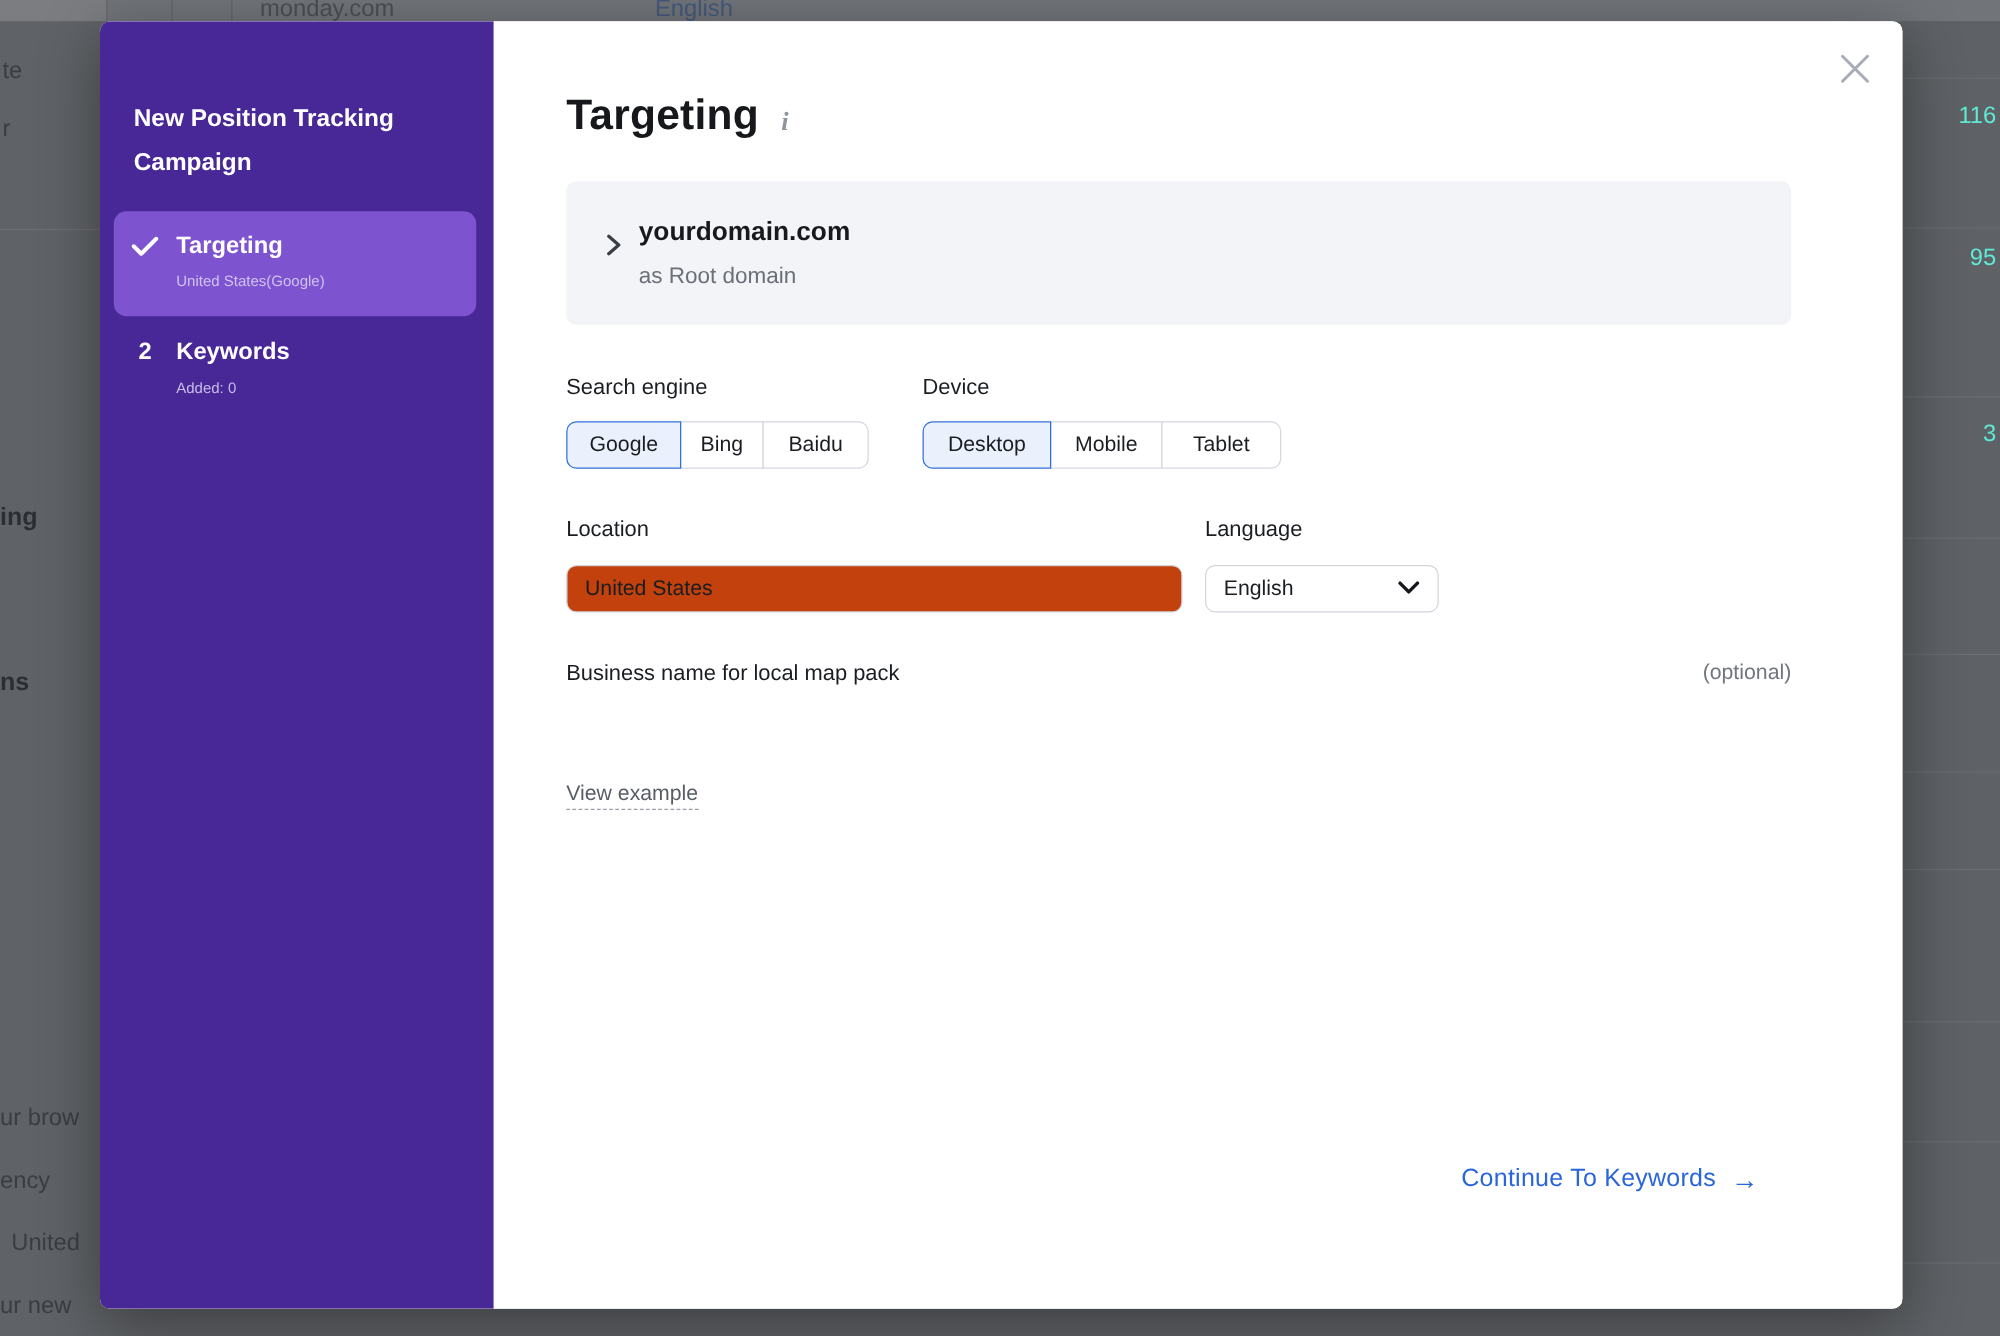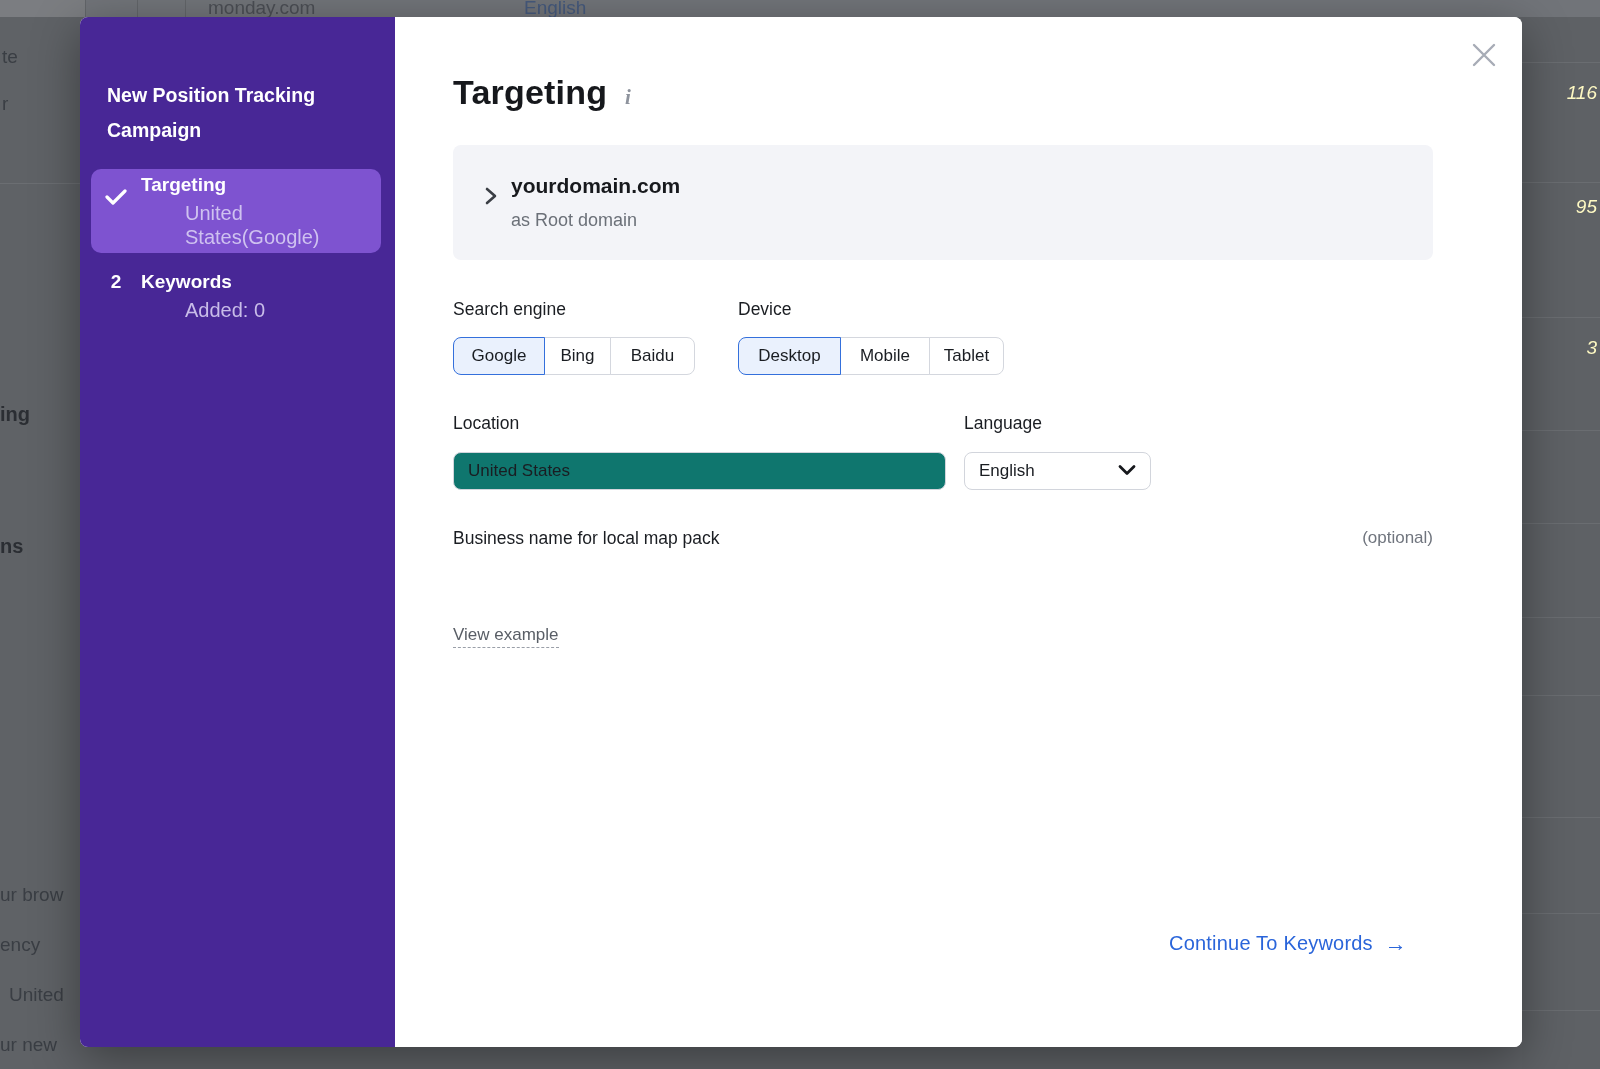--- a/index.html
+++ b/index.html
@@ -11,35 +11,35 @@
   .bd-topbar { position:absolute; left:0; top:0; width:1600px; height:17px; background:#717479; overflow:hidden; }
   .bd-topbar-left { position:absolute; left:0; top:0; width:86px; height:17px; background:#7b7d81; border-right:1px solid #626569;}
   .bd-vline { position:absolute; top:0; width:1px; height:17px; background:#626569; }
   .bd-top-text { position:absolute; top:-3px; font-size:19px; color:#4b4e54; }
   .bd-top-text.blue { color:#45597c; }
   .bd-frag { position:absolute; font-size:19px; color:#3a3e44; white-space:nowrap; }
   .bd-frag.bold { font-weight:700; font-size:20px; color:#2b2e33; }
   .bd-hline-left { position:absolute; left:0; top:183px; width:80px; height:1px; background:#6b6e72; }
   .bd-right { position:absolute; left:1522px; top:17px; width:78px; height:1052px; background:#5e6165; }
   .bd-row-line { position:absolute; left:0; width:78px; height:1px; background:#6a6d71; }
-  .bd-num { position:absolute; right:3px; font-size:19px; color:#fef9c3;font-style:italic; }
+  .bd-num { position:absolute; right:3px; font-size:19px; color:#5eead4; }
 
   
   .modal { position:absolute; left:80px; top:17px; width:1442px; height:1030px;
     background:#ffffff; border-radius:8px; display:flex;
     box-shadow:0 12px 48px rgba(0,0,0,.38); overflow:hidden; }
 
   
   .sidebar { width:315px; background:#482796; flex:none; color:#fff; }
   .sb-title { margin:61px 20px 0 27px; font-size:19.5px; font-weight:700; line-height:35px; }
   .sb-step-active { margin:21px 14px 0 11px; height:84px; background:#7e53d0; border-radius:10px;
     display:grid; grid-template-columns:50px 1fr; align-items:center; }
   .sb-check { justify-self:center; margin-top:-24px; }
   .sb-step-label { font-size:19px; font-weight:700; line-height:24px; }
-  .sb-step-sub { font-size:20px; color:#cfc2f0; line-height:24px; margin-top:4px;margin-left:44px; }
+  .sb-step-sub { font-size:12px; color:#cfc2f0; line-height:24px; margin-top:4px; }
   .sb-step2 { margin:17px 14px 0 11px; display:grid; grid-template-columns:50px 1fr; }
   .sb-step2-num { justify-self:center; font-size:19px; font-weight:700; line-height:24px; }
   .sb-step2 .sb-step-sub { color:#c8bce8; }
 
   
   .content { position:relative; flex:1; background:#fff; }
   .close-btn { position:absolute; top:22px; right:22px; width:32px; height:32px; cursor:pointer;
     display:flex; align-items:center; justify-content:center; }
   .page-title { position:absolute; left:58px; top:56px; font-size:34px; font-weight:700; color:#16181c; letter-spacing:.2px;}
   .info-i { position:absolute; left:230px; top:68px; font-size:21px; color:#8e939d; font-family:"Liberation Serif", serif; font-style:italic; font-weight:700;}
@@ -53,21 +53,21 @@
   .field-label { position:absolute; font-size:17.5px; color:#1a1d22; }
 
   .seg-group { position:absolute; top:320px; display:flex; height:38px; }
   .seg { display:flex; align-items:center; justify-content:center; font-size:17px; color:#1a1d22;
     background:#fff; border:1px solid #d4d7de; margin-left:-1px; cursor:pointer; position:relative; }
   .seg:first-child { margin-left:0; }
   .seg.last { border-radius:0 8px 8px 0; }
   .seg.selected { background:#eaf1fd; border:1.5px solid #3470dc; border-radius:8px 0 0 8px; z-index:1; }
 
   .text-input { position:absolute; height:38px; border:1px solid #d2d5dc; border-radius:8px;
-    font-family:"Liberation Sans", sans-serif; font-size:17px; color:#1a1d22; padding:0 14px; outline:none; background:#0f766e;}
+    font-family:"Liberation Sans", sans-serif; font-size:17px; color:#1a1d22; padding:0 14px; outline:none; background:#c2410c;}
   .text-input::placeholder { color:#989da8; }
 
   .select-box { position:absolute; left:569px; top:435px; width:187px; height:38px; border:1px solid #d2d5dc;
     border-radius:8px; display:flex; align-items:center; padding:0 14px; font-size:17px; color:#1a1d22; cursor:pointer; background:#fff;}
   .select-box .chev { margin-left:auto; }
 
   .optional-note { position:absolute; right:89px; top:511px; font-size:17px; color:#70757e; }
   .view-example { position:absolute; left:58px; top:608px; font-size:17px; color:#595e66;
     border-bottom:1.5px dashed #9a9fa8; padding-bottom:2px; cursor:pointer; }
 
@@ -166,21 +166,21 @@
 
     <div class="seg-group" style="left:58px">
       <div class="seg selected" style="width:92px">Google</div>
       <div class="seg" style="width:67px">Bing</div>
       <div class="seg last" style="width:85px">Baidu</div>
     </div>
 
     <div class="seg-group" style="left:343px">
       <div class="seg selected" style="width:103px">Desktop</div>
       <div class="seg" style="width:90px">Mobile</div>
-      <div class="seg last" style="width:75px">Tablet</div>
+      <div class="seg last" style="width:96px">Tablet</div>
     </div>
 
     <span class="field-label" style="left:58px; top:396px">Location</span>
     <span class="field-label" style="left:569px; top:396px">Language</span>
 
     <input class="text-input" style="left: 58px; top: 435px; width: 493px;" value="United States">
 
     <div class="select-box">
       <span>English</span>
       <span class="chev">

